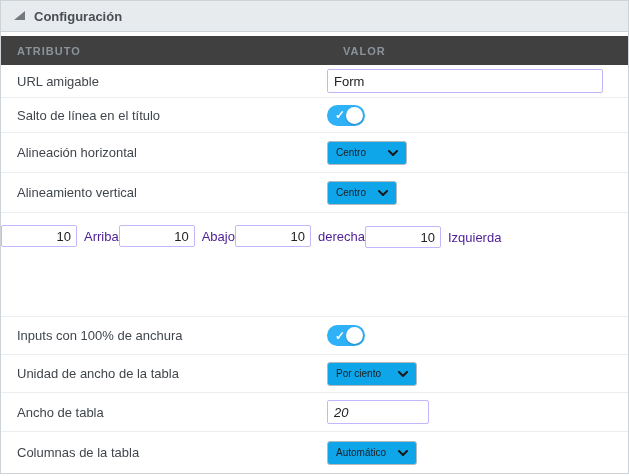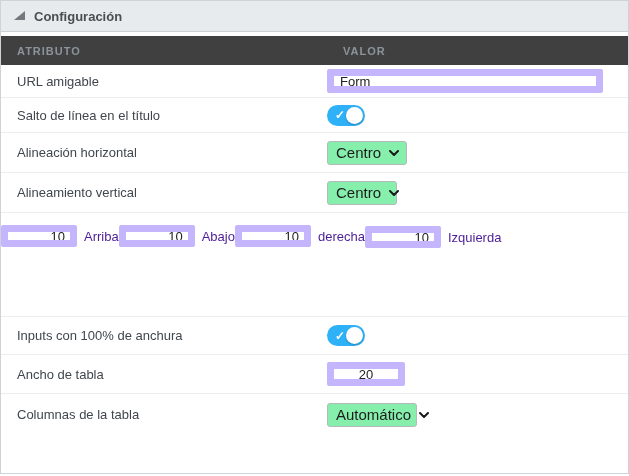--- a/index.html
+++ b/index.html
@@ -24,38 +24,38 @@
   
   .row { display:flex; border-bottom:1px solid #ebedef; align-items:center; }
   .row:last-child { border-bottom:none; }
   .cell-label { width:326px; padding-left:16px; font-size:13px; color:#40464c; }
   .cell-value { flex:1; display:flex; align-items:center; }
 
   .h33{height:33px} .h35{height:35px} .h40{height:40px} .h104{height:104px}
   .h38{height:38px} .h39{height:39px} .h41{height:41px}
 
   
-  input.text { height:24px; border:7px solid #c4b5fd; border-radius:2px;
+  input.text { height:24px; border:1px solid #c4b5fd; border-radius:2px;
     font-family:"Liberation Sans", sans-serif; font-size:13px; color:#222;
     padding:0 6px; background:#fff; outline:none; }
   .w276 { width:276px; }
-  .w78  { width:78px; text-align:center; }
+  .w78  { width:102px; text-align:left;font-style:italic; }
 
   
   .toggle { position:relative; width:38px; height:21px; border-radius:11px;
     background:#2fb1f8; cursor:pointer; }
   .toggle .check { position:absolute; left:8px; top:50%; transform:translateY(-52%);
     color:#ffffff; font-size:12px; font-weight:bold; line-height:1; }
   .toggle .knob { position:absolute; right:2px; top:2px; width:17px; height:17px;
     border-radius:50%; background:#ffffff; box-shadow:0 1px 2px rgba(0,0,0,0.25); }
 
   
-  .select { height:24px; border:1px solid #b4b9bd; border-radius:3px; background:#86efac;
+  .select { height:24px; border:1px solid #b4b9bd; border-radius:3px; background:#0ea5e9;
     display:flex; align-items:center; justify-content:space-between;
-    padding:0 8px; font-size:15px; color:#1d1d1f; cursor:pointer; }
+    padding:0 8px; font-size:10px; color:#1d1d1f; cursor:pointer; }
   .sel-w80 { width:80px; } .sel-w70 { width:70px; } .sel-w90 { width:90px; }
   .chev { display:flex; align-items:center; margin-left:8px; }
 
   
   .margin-col { display:flex; flex-direction:row; padding-top:0; }
   .margin-row { display:flex; align-items:center; margin-bottom:2px; }
   .margin-row:last-child { margin-bottom:0; }
   .margin-row input.text { width:76px; height:22px; text-align:right; padding-right:5px; }
   .margin-label { font-size:13px; color:#4c1d95; margin-left:7px; }
   .row-margins { align-items:flex-start; }
@@ -150,20 +150,33 @@
   <div class="row h38">
     <span class="cell-label">Inputs con 100% de anchura</span>
     <div class="cell-value">
       <div class="toggle">
         <span class="check">✓</span>
         <span class="knob"></span>
       </div>
     </div>
   </div>
 
+  <div class="row h38">
+    <span class="cell-label">Unidad de ancho de la tabla</span>
+    <div class="cell-value">
+      <div class="select sel-w90">
+        <span>Por ciento</span>
+        <span class="chev">
+          <svg width="10" height="6" viewBox="0 0 10 6">
+              <polyline points="1,1 5,5 9,1" fill="none" stroke="#1a1a1a" stroke-width="2" stroke-linecap="round" stroke-linejoin="round"></polyline>
+            </svg>
+        </span>
+      </div>
+    </div>
+  </div>
 
   <div class="row h39">
     <span class="cell-label">Ancho de tabla</span>
     <div class="cell-value">
       <input class="text w78" type="text" value="20" style="">
     </div>
   </div>
 
   <div class="row h41">
     <span class="cell-label">Columnas de la tabla</span>

